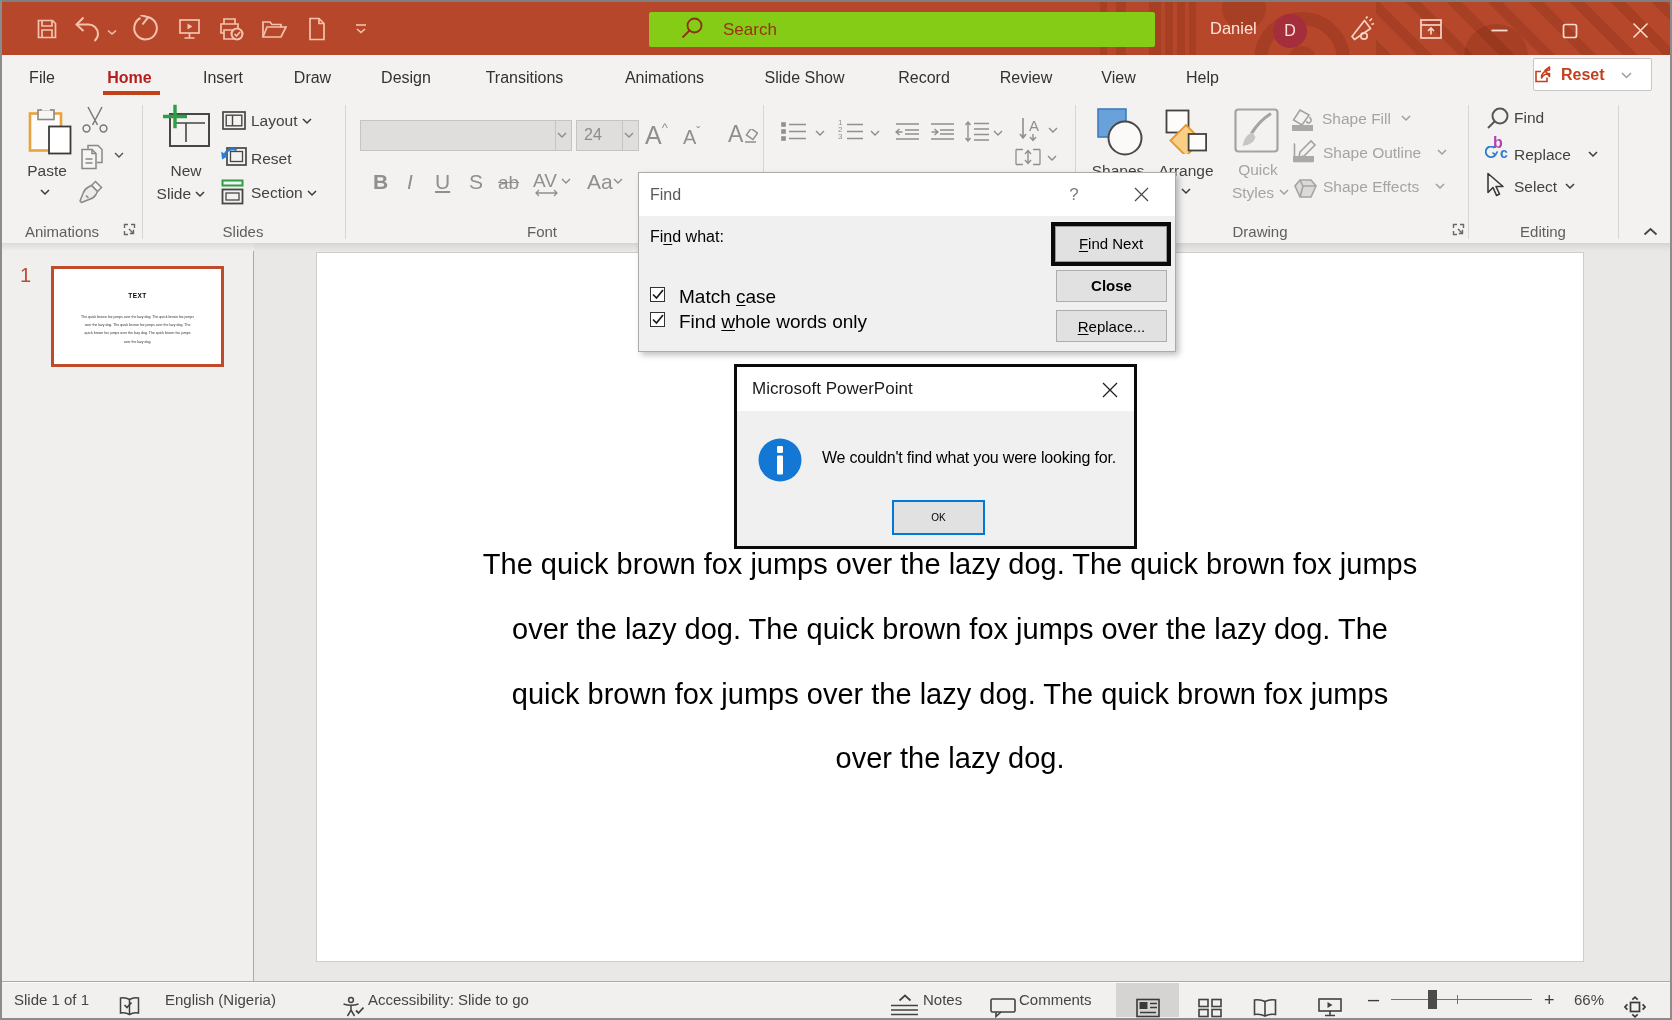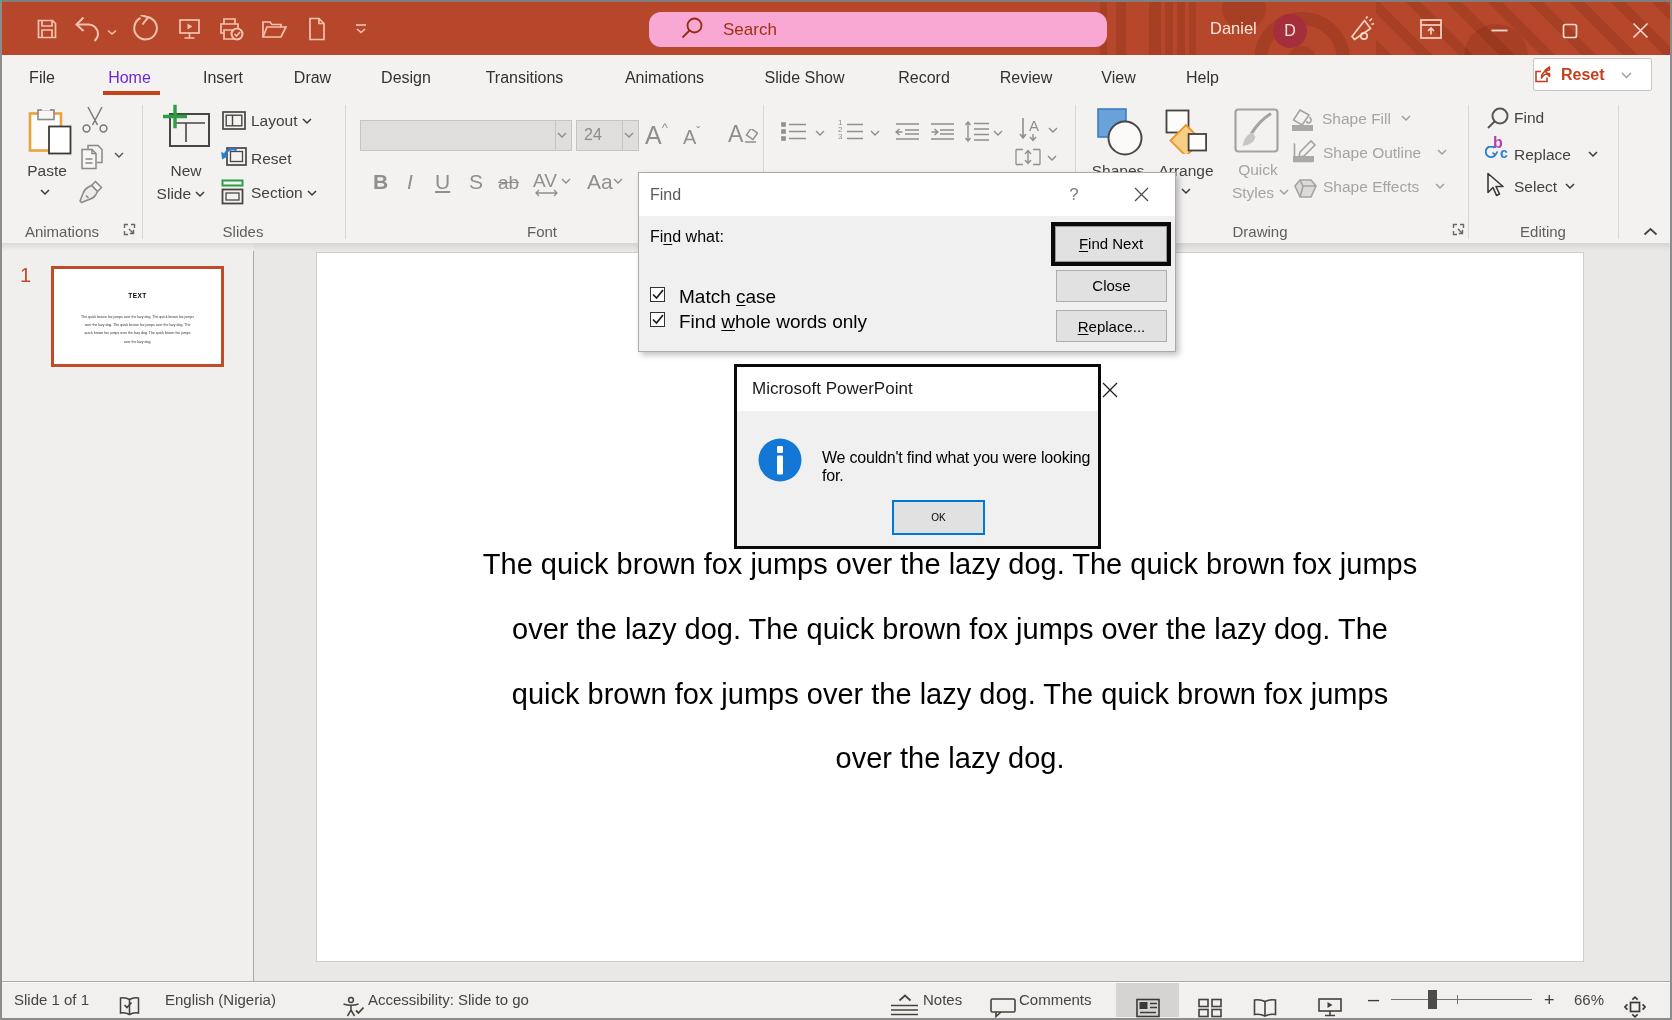--- a/index.html
+++ b/index.html
@@ -8,28 +8,28 @@
 .abs { position:absolute; }
 
 #frame-top { left:0; top:0; width:1672px; height:2px; background:#7F7F7F; z-index:50; }
 #frame-left { left:0; top:0; width:2px; height:1020px; background:#8C8C8C; z-index:50; }
 #frame-right { right:0; top:0; width:2px; height:1020px; background:#8C8C8C; z-index:50; }
 #frame-bottom { left:0; bottom:0; width:1672px; height:2px; background:#8C8C8C; z-index:50; }
 
 #titlebar { left:2px; top:2px; width:1668px; height:53px; background:#B7472A; overflow:hidden; }
 .deco { position:absolute; background:rgba(60,10,0,0.12); }
 #tb-title { position:absolute; top:0; height:53px; line-height:53px; font-size:16.5px; color:#F8DACB; white-space:pre; }
-#searchbox { position:absolute; left:647px; top:10px; width:458px; height:35px; background:#f9a8d4; border-radius:12px; }
+#searchbox { position:absolute; left:647px; top:10px; width:506px; height:35px; background:#84cc16; border-radius:2px; }
 #searchbox .mag { position:absolute; left:31px; top:5px; }
 #searchbox .stx { position:absolute; left:74px; top:0; line-height:36px; font-size:17px; color:#9C3012; }
 .titleicon { position:absolute; top:0; }
 
 #tabrow { left:2px; top:55px; width:1668px; height:44px; background:#F3F2F1; }
 .tab { position:absolute; top:0; height:44px; line-height:46px; font-size:16px; color:#33322E; text-align:center; }
-#tab-home { font-weight:normal; color:#6d28d9; }
+#tab-home { font-weight:bold; color:#b91c1c; }
 #tab-home-underline { position:absolute; left:101px; top:36px; width:57px; height:4px; background:#C24119; }
 #sharebtn { position:absolute; left:1531px; top:3px; width:119px; height:33px; background:#fff; border:1px solid #C9C7C5; border-radius:2px; color:#C33F1E; font-size:16px; font-weight:bold; line-height:31px; }
 
 #ribbon { left:2px; top:99px; width:1668px; height:144px; background:#F3F2F1; }
 #ribbon-shadow { left:254px; top:243px; width:1416px; height:8px; background:linear-gradient(#D7D5D4,#E9E8E7); }
 #panel-shadow { left:2px; top:243px; width:252px; height:8px; background:linear-gradient(#DCDAD9,#F0EFEE); }
 .vsep { position:absolute; top:6px; width:1px; height:134px; background:#D8D6D4; }
 .glabel { position:absolute; top:124px; width:200px; text-align:center; font-size:15px; color:#605E5C; }
 .ricon-label { position:absolute; font-size:15.5px; color:#44423E; }
 .gray-label { position:absolute; font-size:15.5px; color:#A6A4A1; }
@@ -52,21 +52,21 @@
 #findwhat { position:absolute; left:11px; top:55px; font-size:16px; color:#000; }
 #findcombo { position:absolute; left:11px; top:81px; width:390px; height:22px; background:#fff; border:1px solid #7A7A7A; }
 #findcombo .val { position:absolute; left:4px; top:0; line-height:20px; font-size:15px; color:#000; }
 #findcombo .btn { position:absolute; right:0; top:0; width:26px; height:20px; background:#E1E1E1; border-left:1px solid #ACACAC; }
 .cbox { position:absolute; left:11px; width:15px; height:15px; background:#fff; border:1px solid #333; }
 .cboxlab { position:absolute; left:40px; font-size:19px; color:#000; }
 .dlgbtn { position:absolute; left:417px; width:111px; height:32px; background:#E1E1E1; border:1px solid #ADADAD; font-size:15px; color:#000; text-align:center; }
 #findnext { left:412px; top:49px; width:120px; height:44px; background:#0a0a0a; }
 #findnext .inner { position:absolute; left:4px; top:4px; right:4px; bottom:4px; background:#E1E1E1; border:1px solid #999; text-align:center; font-size:15px; color:#000; line-height:34px; }
 
-#msgbox { left:734px; top:364px; width:367px; height:185px; background:#F0F0F0; border:3px solid #0A0A0A; z-index:30;padding-left:17px; }
+#msgbox { left:734px; top:364px; width:403px; height:185px; background:#F0F0F0; border:3px solid #0A0A0A; z-index:30;padding-left:17px; }
 #msgbox .mtitle { position:absolute; left:0; top:0; width:100%; height:44px; background:#fff; }
 #msgbox .mtitle span { position:absolute; left:15px; top:0; line-height:44px; font-size:17px; color:#1B1A19; }
 #okbtn { position:absolute; left:155px; top:133px; width:93px; height:35px; background:#E1E1E1; border:2px solid #0078D7; font-size:10px; color:#000; text-align:center; line-height:31px; }
 u.u { text-decoration:underline; text-underline-offset:2px; }
 </style>
 </head>
 <body>
 <div id="frame-top" class="abs"></div>
 <div id="frame-left" class="abs"></div>
 <div id="frame-right" class="abs"></div>
@@ -530,21 +530,21 @@
   <div class="cboxlab" style="top:113px;">Match <u class="u">c</u>ase</div>
   <div class="cbox" style="top:139px;">
       <svg style="position:absolute;left:1px;top:1px;" width="12" height="11" viewBox="0 0 12 11" fill="none" stroke="#1a1a1a" stroke-width="1.7">
         <path d="M1 5.5 l3.5 3.5 L11 1"></path>
       </svg>
     </div>
   <div class="cboxlab" style="top:138px;">Find <u class="u">w</u>hole words only</div>
   <div id="findnext" class="abs">
       <div class="inner"><u class="u">F</u>ind Next</div>
     </div>
-  <div class="dlgbtn" style="top:97px;line-height:30px;">Close</div>
+  <div class="dlgbtn" style="top:97px;line-height:30px;font-weight:bold;">Close</div>
   <div class="dlgbtn" style="top:137px;line-height:31px;"><u class="u">R</u>eplace...</div>
 </div>
 <div id="msgbox" class="abs">
   <div class="mtitle">
       <span>Microsoft PowerPoint</span>
     </div>
   <svg class="abs" style="left:365px;top:15px;" width="16" height="16" viewBox="0 0 16 16" fill="none" stroke="#201F1E" stroke-width="1.3">
       <path d="M1 1 l14 14 M15 1 l-14 14"></path>
     </svg>
   <svg class="abs" style="left:21px;top:71px;" width="44" height="44" viewBox="0 0 44 44">

